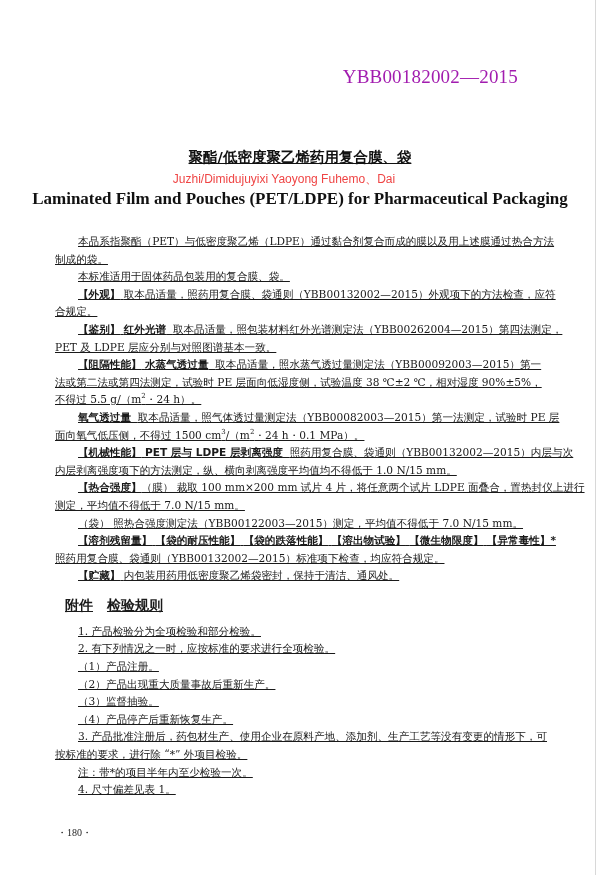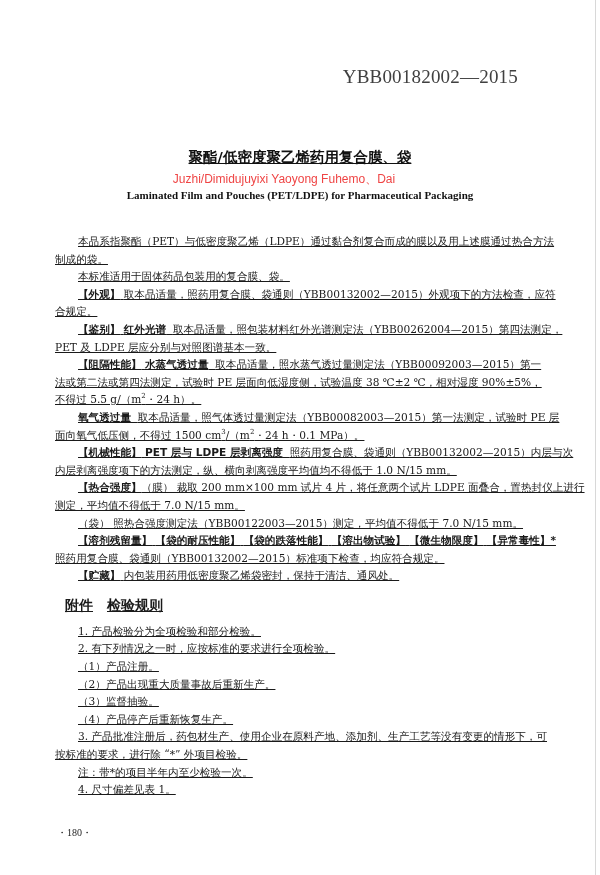--- a/index.html
+++ b/index.html
@@ -3,33 +3,33 @@
 <meta charset="utf-8">
 <style>
   html, body { margin: 0; padding: 0; }
   body {
     width: 600px; height: 875px; background: #ffffff; position: relative; overflow: hidden;
     font-family: "DejaVu Serif", "Liberation Serif", serif; color: #1a1a1a;
   }
   .edge-line { position: absolute; left: 595px; top: 0; width: 1px; height: 875px; background: #d8d8d8; }
   .std-code {
     position: absolute; right: 82px; top: 66px;
-    font-family: "Liberation Serif", serif; font-size: 19px; color: #404040; letter-spacing: 0.2px;
+    font-family: "Liberation Serif", serif; font-size: 19px; color: #a21caf; letter-spacing: 0.2px;
   }
   .title-cn {
     position: absolute; left: 0; width: 600px; top: 148px; text-align: center;
     font-family: "DejaVu Sans", sans-serif; font-size: 14.5px; font-weight: bold; color: #111; text-decoration: underline;
   }
   .title-pinyin {
     position: absolute; left: 0; width: 568px; top: 171px; text-align: center;
     font-family: "Liberation Sans", sans-serif; font-size: 12px; color: #ef4444;
   }
   .title-en {
     position: absolute; left: 0; width: 600px; top: 189px; text-align: center;
-    font-family: "Liberation Serif", serif; font-size: 11px; font-weight: bold; color: #111;
+    font-family: "Liberation Serif", serif; font-size: 17px; font-weight: bold; color: #111;
   }
   .body { position: absolute; left: 55px; top: 233px; width: 512px; text-decoration: underline; }
   .line {
     height: 17.6px; line-height: 17.6px; font-size: 10.6px; white-space: nowrap; overflow: visible;
   }
   .line.ind { padding-left: 23px; }
   .bk { font-family: "DejaVu Sans", sans-serif; font-weight: bold; margin-top: 40px; }
   .sect-title {
     margin-top: 8px; height: 24px; line-height: 24px; padding-left: 10px;
     font-family: "DejaVu Sans", sans-serif; font-size: 14px; font-weight: bold;
@@ -87,21 +87,21 @@
     <span>面向氧气低压侧，不得过 1500 cm</span><sup>3</sup><span>/（m</span><sup>2</sup><span>・24 h・0.1 MPa）。</span>
   </div>
 
   <div class="line ind">
     <span class="bk">【机械性能】</span>
     <span class="bk">PET 层与 LDPE 层剥离强度</span>&nbsp;&nbsp;<span>照药用复合膜、袋通则（YBB00132002—2015）内层与次</span>
   </div>
   <div class="line">内层剥离强度项下的方法测定，纵、横向剥离强度平均值均不得低于 1.0 N/15 mm。</div>
 
   <div class="line ind">
-    <span class="bk">【热合强度】</span><span>（膜）  裁取 200 mm×100 mm 试片 4 片，将任意两个试片 LDPE 面叠合，置热封仪上进行</span>
+    <span class="bk">【热合强度】</span><span>（膜）  裁取 100 mm×200 mm 试片 4 片，将任意两个试片 LDPE 面叠合，置热封仪上进行</span>
   </div>
   <div class="line">测定，平均值不得低于 7.0 N/15 mm。</div>
   <div class="line ind">（袋）  照热合强度测定法（YBB00122003—2015）测定，平均值不得低于 7.0 N/15 mm。</div>
 
   <div class="line ind">
     <span class="bk">【溶剂残留量】</span>
     <span class="bk">【袋的耐压性能】</span>
     <span class="bk">【袋的跌落性能】</span>
     <span class="bk">【溶出物试验】</span>
     <span class="bk">【微生物限度】</span>

